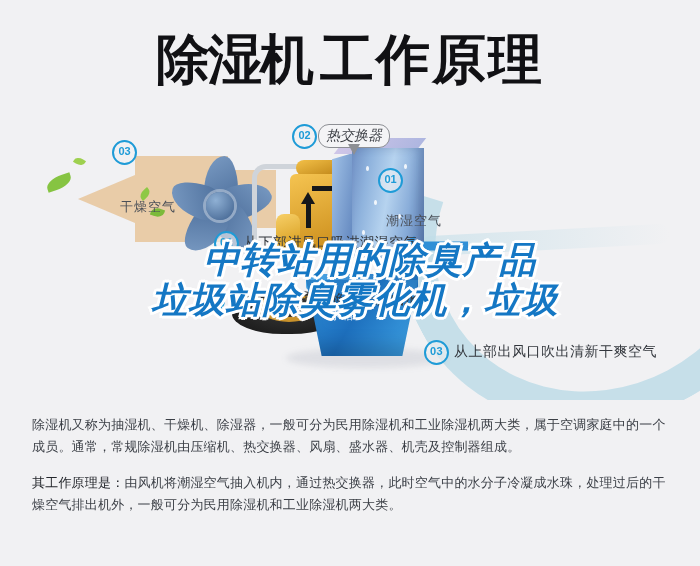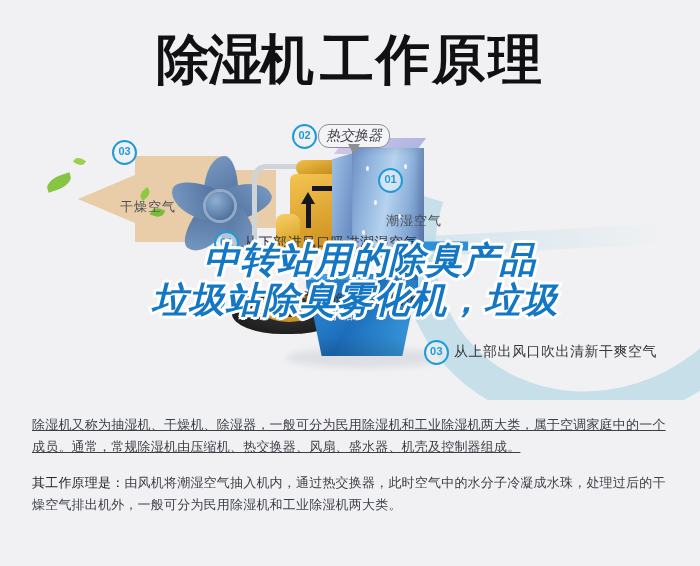--- a/index.html
+++ b/index.html
@@ -313,21 +313,21 @@
     background: #f1f1f3;
   }
   .copy p {
     margin: 0;
     padding: 0 30px 0 32px;
     font-size: 13px;
     line-height: 22px;
     color: #3b3f46;
     letter-spacing: .2px;
   }
-  .copy .p-block { padding-top: 14px; text-decoration: underline; }
+  .copy .p-block { padding-top: 14px; }
   .copy .p-block2 { padding-top: 14px; }
   .copy .lead { font-weight: normal; color: #23262b; }
 </style>
 </head>
 <body>
 
 <div id="page">
 
   <div class="title-band">
     <div class="title-text"><span class="seg-a">除湿机</span><span class="seg-b">工作原理</span></div>

